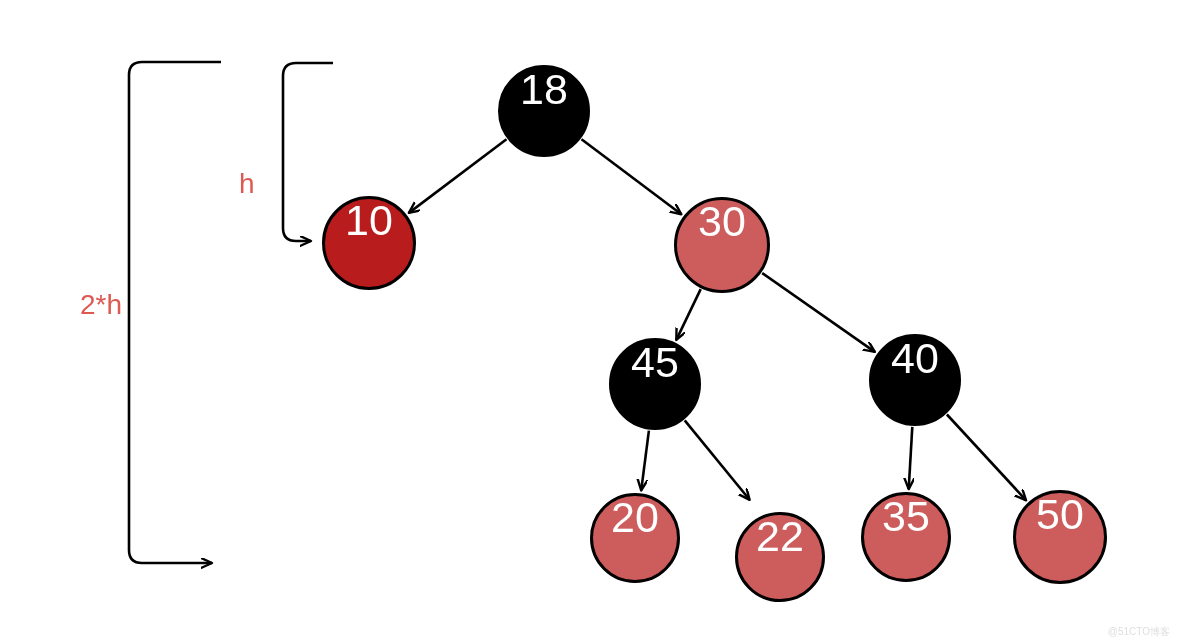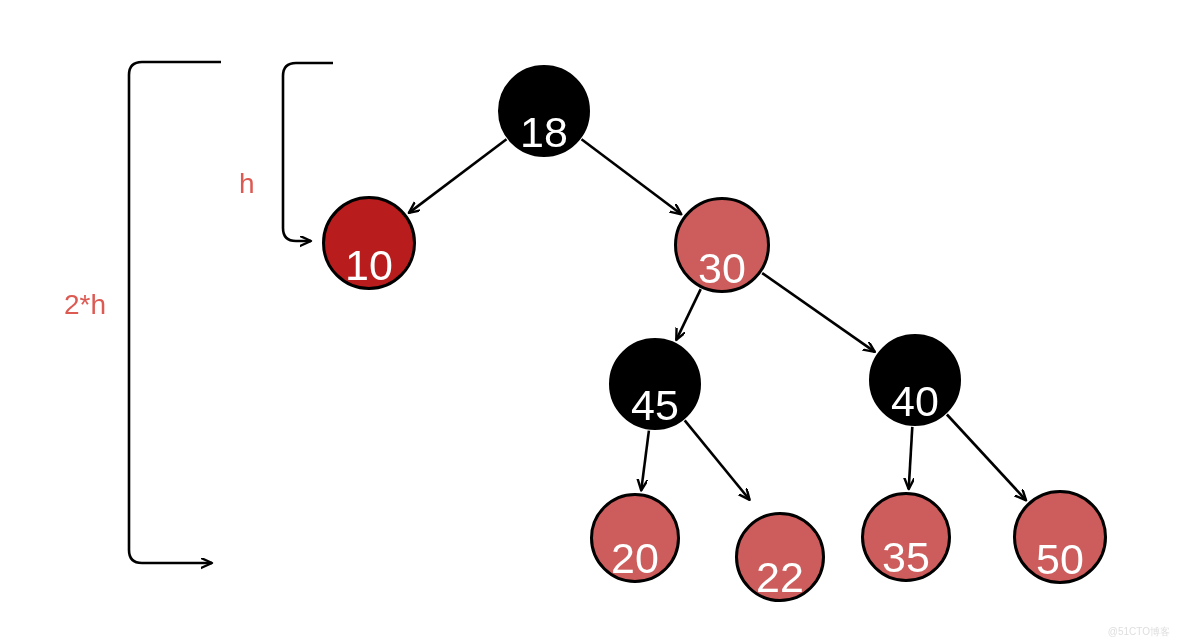--- a/index.html
+++ b/index.html
@@ -20,34 +20,34 @@
     left: 0; top: 0;
     width: 1184px; height: 641px;
     pointer-events: none;
   }
   .node {
     position: absolute;
     border-radius: 50%;
     border: 3px solid #000000;
     box-sizing: border-box;
     display: flex;
-    align-items: flex-end;
+    align-items: flex-start;
     justify-content: center;
     color: #ffffff;
     font-size: 43px;
     line-height: 1;
     user-select: none;
   }
   .annotation {
     position: absolute;
     font-size: 28px;
     line-height: 1;
   }
   #h-label   { left: 239px; top: 170px; }
-  #twoh-label{ left: 64px;  top: 291px; text-align: right; }
+  #twoh-label{ left: 80px;  top: 291px; text-align: right; }
   .watermark-main {
     position: absolute;
     right: 18px;
     top: 603px;
     font-size: 23px;
     letter-spacing: 1px;
     color: #d9d9d9;
   }
   .watermark-sub {
     position: absolute;

